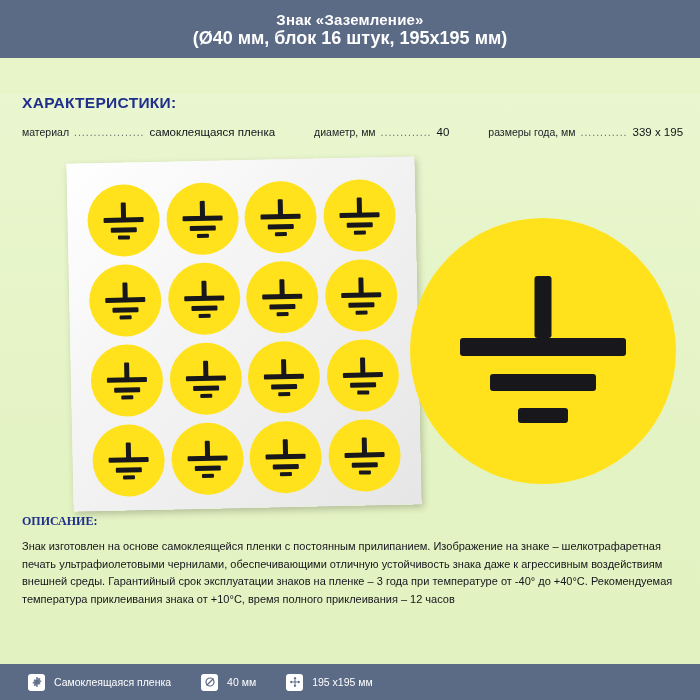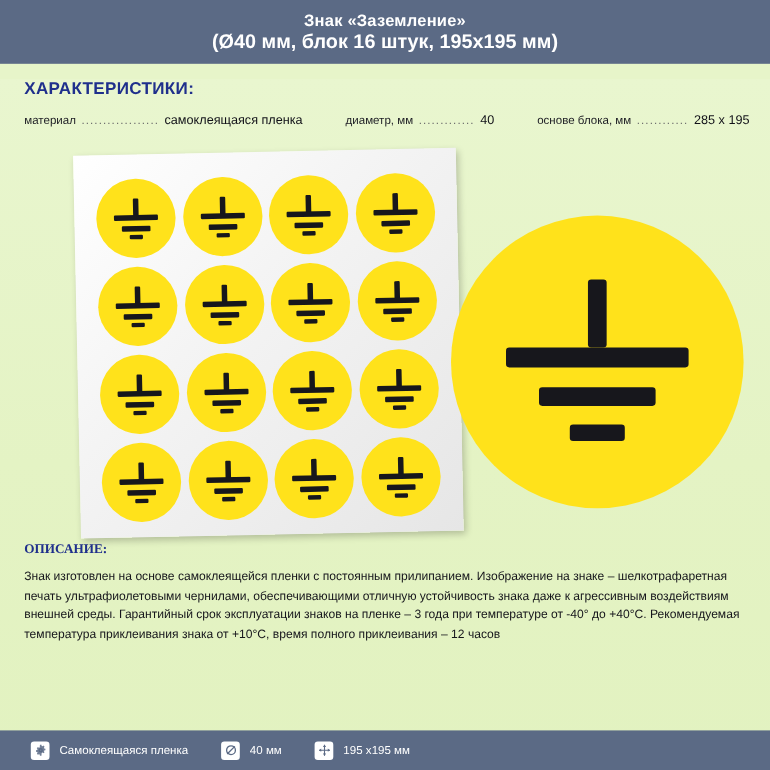--- a/index.html
+++ b/index.html
@@ -39,21 +39,21 @@
     position: relative;
     height: 632px;
     background: linear-gradient(180deg,#e9f6cf 0%, #e4f3c4 55%, #e2f2c0 100%);
     padding: 0 22px;
   }
   .section-title {
     color: #1f2f8c;
     font-weight: bold;
     font-size: 15.5px;
     letter-spacing: .3px;
-    margin-top: 14px;
+    margin-top: 36px;
   }
   .specs {
     display: flex;
     align-items: baseline;
     margin-top: 14px;
     font-size: 11.5px;
     color: #20202a;
     gap: 0;
   }
   .spec {
@@ -203,23 +203,23 @@
       <span class="lbl">материал</span>
       <span class="dots">..................</span>
       <span class="val">самоклеящаяся пленка</span>
     </div>
     <div class="spec">
       <span class="lbl">диаметр, мм</span>
       <span class="dots">.............</span>
       <span class="val">40</span>
     </div>
     <div class="spec">
-      <span class="lbl">основе блока, мм</span>
+      <span class="lbl">размеры года, мм</span>
       <span class="dots">............</span>
-      <span class="val">285 х 195</span>
+      <span class="val">339 х 195</span>
     </div>
   </div>
 
   <div class="art">
 
     <div class="sheet">
       <div class="grid">
         <div class="cell">
             <div class="dot">
               <div class="earth">

